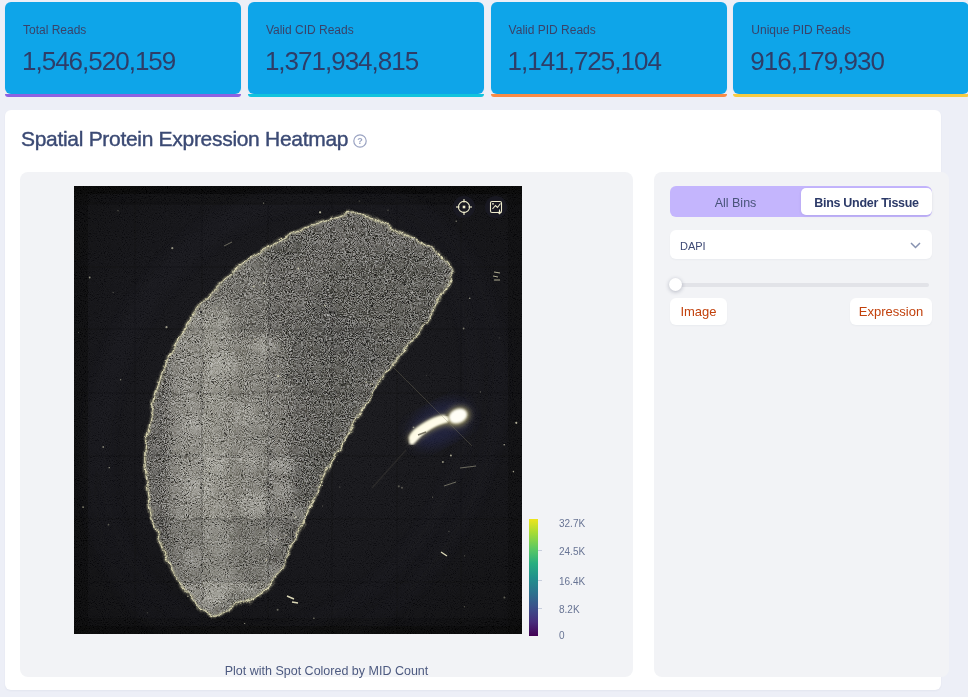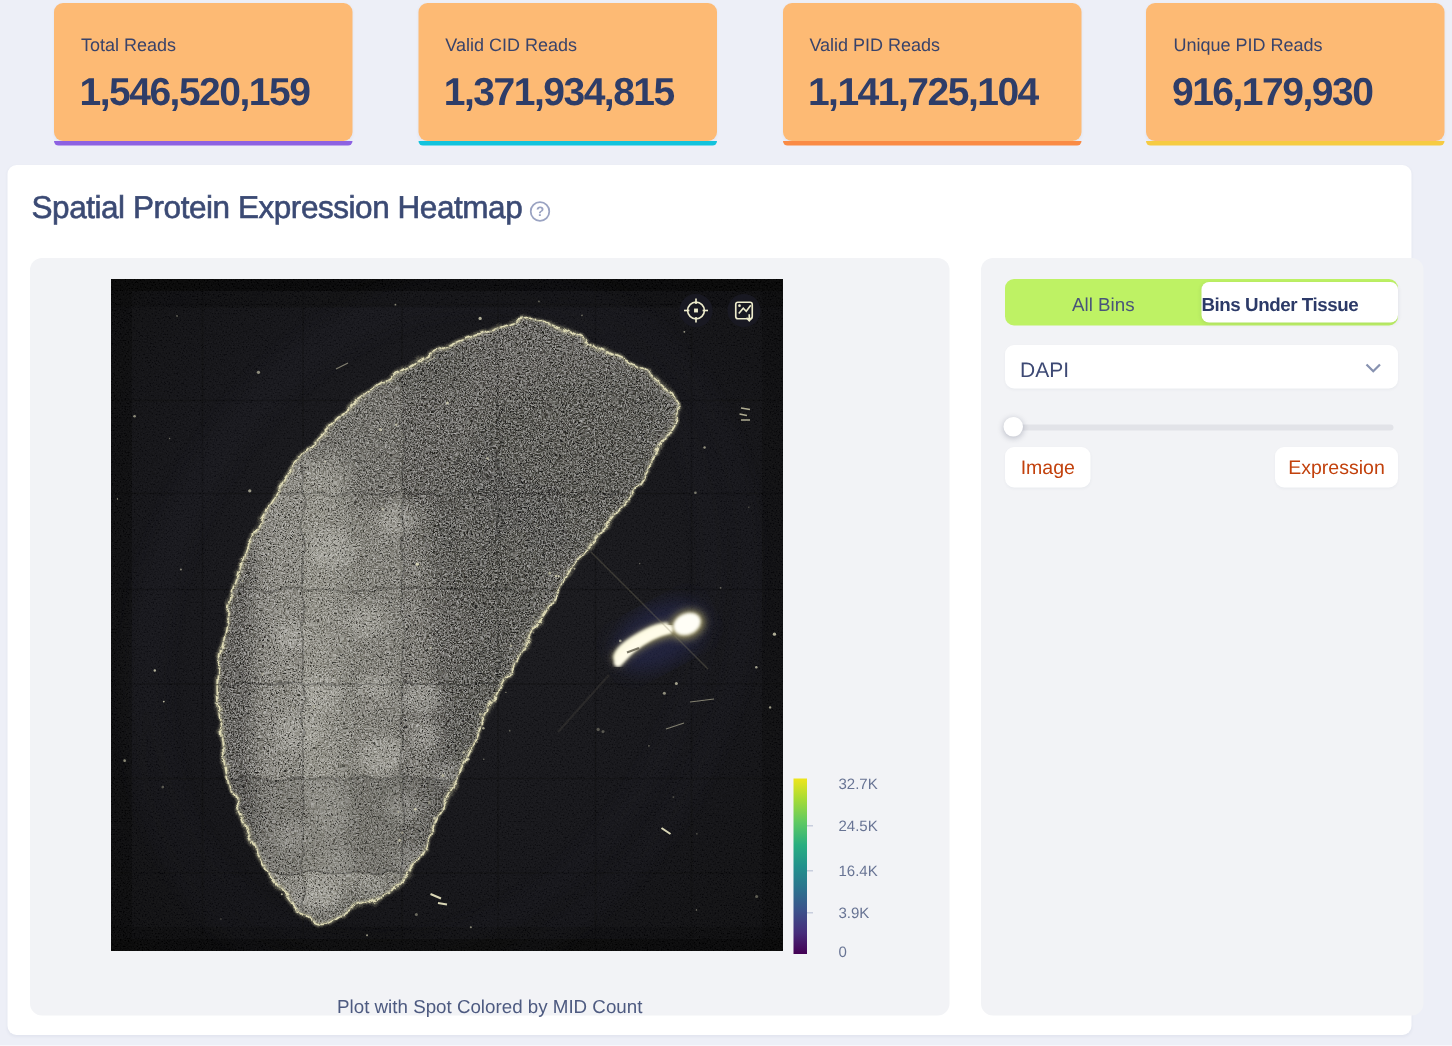--- a/index.html
+++ b/index.html
@@ -1,36 +1,36 @@
 <!DOCTYPE html>
 <html><head>
 <meta charset="utf-8">
 <style>
 html,body{margin:0;padding:0;}
 body{width:968px;height:697px;background:#edeff7;font-family:"Liberation Sans",sans-serif;position:relative;overflow:hidden;}
-.card{position:absolute;background:#fdba74;border-radius:6px;box-shadow:0 1px 2px rgba(40,50,90,.05);height:92px;top:2px;width:199px;margin-left:31px;}
+.card{position:absolute;background:#0ea5e9;border-radius:6px;box-shadow:0 1px 2px rgba(40,50,90,.05);height:92px;top:2px;width:236px;}
 .card .bar{position:absolute;left:0;right:0;bottom:-3px;height:3px;border-radius:0 0 6px 6px;}
 .card .lbl{position:absolute;left:18px;top:21px;font-size:12px;color:#39436a;}
-.card .num{position:absolute;left:17px;top:44px;font-size:26px;font-weight:bold;letter-spacing:-1px;color:#2e3d68;}
+.card .num{position:absolute;left:17px;top:44px;font-size:26px;font-weight:normal;letter-spacing:-1px;color:#2e3d68;}
 #c1{left:5px}#c2{left:247.9px}#c3{left:490.6px}#c4{left:733.3px}
 .main{position:absolute;left:5px;top:110px;width:936px;height:580px;background:#fff;border-radius:6px;box-shadow:0 1px 2px rgba(40,50,90,.05);}
 .title{position:absolute;left:16px;top:17px;font-size:21px;font-weight:500;letter-spacing:-.3px;color:#3b4a74;-webkit-text-stroke:0.4px #3b4a74;}
 .panel{position:absolute;top:62px;background:#f2f3f6;border-radius:8px;height:505px;}
 #plotpanel{left:15px;width:613px;}
 #ctrlpanel{left:649px;width:295px;}
 #micro{position:absolute;left:54px;top:14px;}
 .caption{position:absolute;left:0;width:613px;top:473px;text-align:center;font-size:12.5px;color:#4d5a80;margin-top:19px;}
 .cbar{position:absolute;left:508.5px;top:347px;width:9.5px;height:117px;background:linear-gradient(to bottom,#eee51c 0%,#a5db36 12%,#5ec962 25%,#28ae80 38%,#21918c 50%,#2c728e 63%,#3b528b 75%,#472d7b 88%,#440154 100%);}
 .cblbl{position:absolute;left:539px;font-size:10px;color:#687494;}
 .cbtick{position:absolute;left:518px;width:4px;height:1px;background:#c8cedd;}
-.seg{position:absolute;left:16px;top:13.5px;width:262px;height:31px;background:#bef264;border-radius:6px;}
+.seg{position:absolute;left:16px;top:13.5px;width:262px;height:31px;background:#c4b5fd;border-radius:6px;}
 .seg .off{position:absolute;left:0;top:0;width:131px;height:31px;line-height:35px;text-align:center;font-size:12.5px;color:#49547a;}
-.seg .on{position:absolute;left:131px;top:2px;width:131px;height:27px;line-height:30px;text-align:left;font-size:12.5px;letter-spacing:-0.3px;font-weight:bold;color:#2c3a68;background:#fff;border-radius:5px;box-shadow:0 1px 3px rgba(30,40,80,.10);}
+.seg .on{position:absolute;left:131px;top:2px;width:131px;height:27px;line-height:30px;text-align:center;font-size:12.5px;letter-spacing:-0.3px;font-weight:bold;color:#2c3a68;background:#fff;border-radius:5px;box-shadow:0 1px 3px rgba(30,40,80,.10);}
 .select{position:absolute;left:16px;top:58px;width:262px;height:29px;background:#fff;border-radius:6px;box-shadow:0 1px 2px rgba(30,40,80,.04);}
-.select .txt{position:absolute;left:10px;top:1.5px;line-height:29px;font-size:14px;color:#3d4974;}
+.select .txt{position:absolute;left:10px;top:1.5px;line-height:29px;font-size:11px;color:#3d4974;}
 .select svg{position:absolute;right:11px;top:12px;}
 .slider{position:absolute;left:17px;top:111px;width:258px;height:4px;border-radius:2px;background:#e2e3e8;}
 .thumb{position:absolute;left:-2.5px;top:-5px;width:13px;height:13px;border-radius:50%;background:#fff;box-shadow:0 1px 4px rgba(20,30,60,.28);}
 .btn{position:absolute;top:126px;height:27px;line-height:27px;text-align:center;background:#fff;border-radius:6px;font-size:13px;color:#c2410c;box-shadow:0 1px 2px rgba(30,40,80,.04);}
 #btn-img{left:16px;width:57px;}
 #btn-exp{left:196px;width:82px;}
 .help{position:absolute;left:348px;top:24px;}
 </style>
 </head>
 <body>
@@ -321,21 +321,21 @@
         </g>
       </g>
     </svg>
     <div class="cbar"></div>
     <div class="cbtick" style="top:378px"></div>
     <div class="cbtick" style="top:408px"></div>
     <div class="cbtick" style="top:436px"></div>
     <div class="cblbl" style="top:346px">32.7K</div>
     <div class="cblbl" style="top:373.5px">24.5K</div>
     <div class="cblbl" style="top:403.5px">16.4K</div>
-    <div class="cblbl" style="top:432px">3.9K</div>
+    <div class="cblbl" style="top:432px">8.2K</div>
     <div class="cblbl" style="top:458px">0</div>
     <div class="caption">Plot with Spot Colored by MID Count</div>
   </div>
 
   <div class="panel" id="ctrlpanel">
     <div class="seg">
         <div class="off">All Bins</div>
         <div class="on">Bins Under Tissue</div>
       </div>
     <div class="select">

